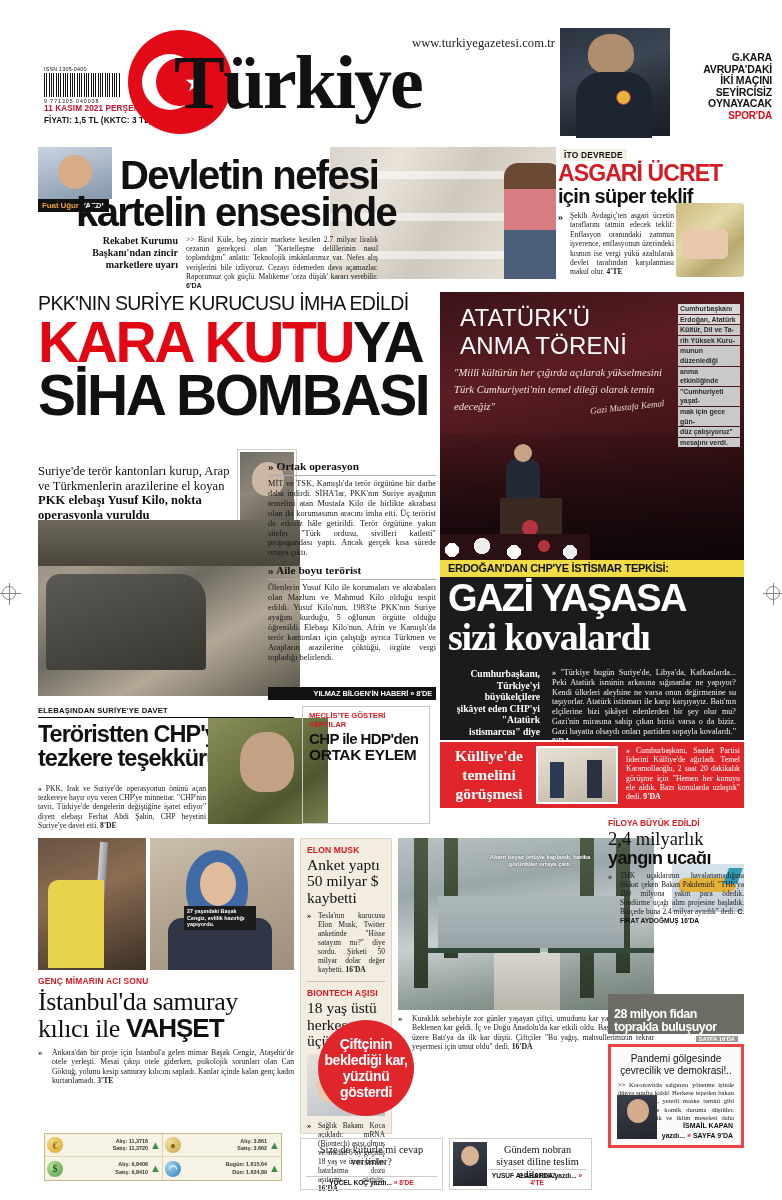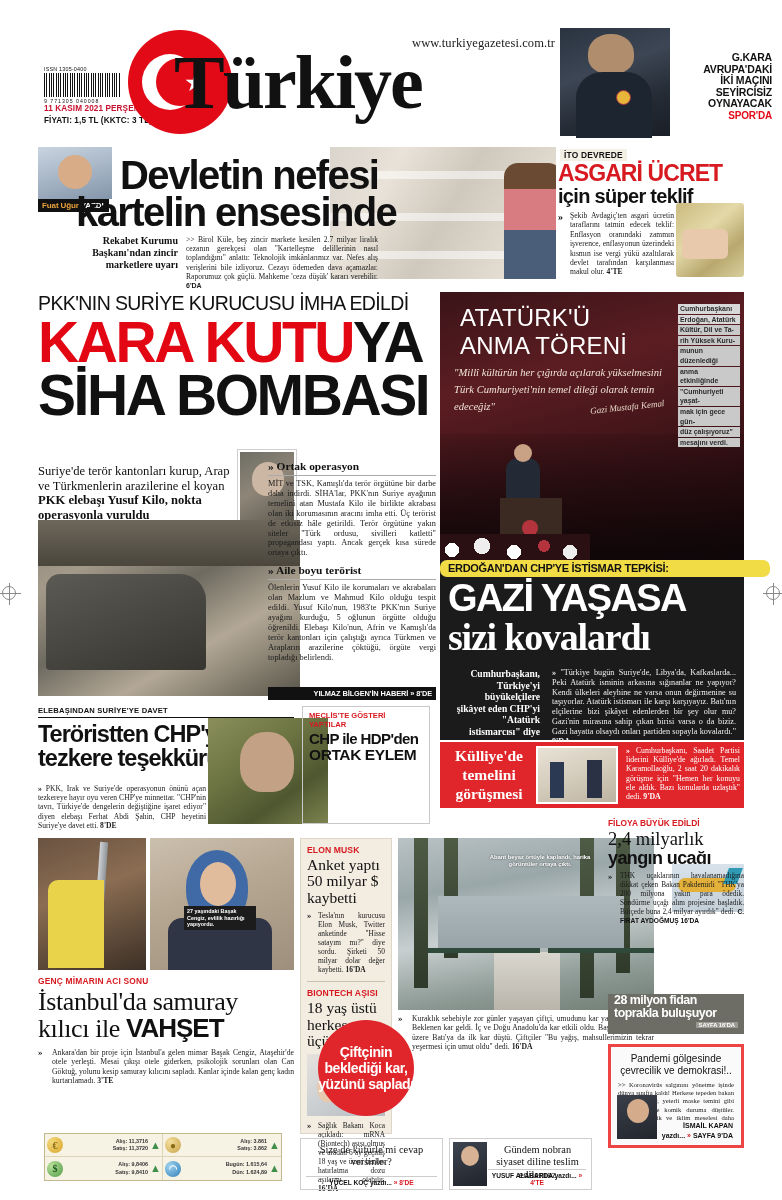--- a/index.html
+++ b/index.html
@@ -157,23 +157,23 @@
   .mr-speaker::after{content:"";position:absolute;left:8px;top:-14px;width:18px;height:18px;border-radius:50%;background:#c9a184;}
   .mr-flowers{position:absolute;left:0;bottom:0;width:150px;height:30px;
      background:radial-gradient(circle at 12px 16px,#fff 0 7px,transparent 7px),
                 radial-gradient(circle at 42px 12px,#eee 0 8px,transparent 8px),
                 radial-gradient(circle at 74px 18px,#fff 0 7px,transparent 7px),
                 radial-gradient(circle at 104px 12px,#b3343c 0 6px,transparent 6px),
                 radial-gradient(circle at 130px 18px,#eee 0 7px,transparent 7px),#2a1012;}
 
   
   .gazi { position:absolute; left:440px; top:560px; width:304px; height:180px; background:#1b1b1b; }
-  .gazi-kicker { position:absolute; left:0; top:0; width:330px; height:17px; background:#f2dc46;
+  .gazi-kicker { position:absolute; left:0; top:0; width:304px; height:17px; background:#f2dc46;
      font-family:"Liberation Sans",sans-serif; font-weight:bold; font-size:11px; color:#111;
-     padding:2px 0 0 8px; letter-spacing:-.3px;border-radius:7px; }
+     padding:2px 0 0 8px; letter-spacing:-.3px; }
   .gazi-h1 { position:absolute; left:8px; top:18px; font-family:"Liberation Sans",sans-serif;
      font-weight:bold; font-size:38px; line-height:40px; color:#fff; letter-spacing:-1.6px;}
   .gazi-h2 { position:absolute; left:8px; top:56px; font-family:"Liberation Serif",serif;
      font-weight:bold; font-size:38px; line-height:42px; color:#fff; letter-spacing:-1.2px;}
   .gazi-deck { position:absolute; left:14px; top:108px; width:86px; text-align:right;
      font-family:"Liberation Serif",serif; font-weight:bold; font-size:9.6px; line-height:11.6px; color:#fff;}
   .gazi-body { position:absolute; left:112px; top:108px; width:184px;
      font-family:"Liberation Serif",serif; font-size:8.2px; line-height:9.8px; color:#f0f0f0; text-align:justify;}
   .gazi-body .q { font-weight:bold; }
 
@@ -291,21 +291,21 @@
   .fl-b { font-family:"Liberation Serif",serif; font-size:7.3px; line-height:8.9px;
      color:#1a1a1a; text-align:justify; margin-top:4px; position:relative; padding-left:12px;}
   .fl-b .chev{position:absolute;left:0;top:0;font-weight:bold;font-size:8.6px;}
   .fl-photo { position:absolute; right:0; top:46px; width:72px; height:48px;
      background:linear-gradient(180deg,#d8e2ea,#c3ced7); overflow:hidden;}
   .fl-photo .plane{position:absolute;left:6px;top:14px;width:58px;height:14px;background:#e3b03a;border-radius:7px;}
   .fl-photo .tail{position:absolute;right:4px;top:4px;width:14px;height:16px;background:#2f9bb5;transform:skewX(-20deg);}
   .fl-byline { font-family:"Liberation Sans",sans-serif; font-weight:bold; font-size:6.6px; color:#111; }
 
   .fidan { position:absolute; left:608px; top:994px; width:136px; height:40px;
-     background:#6d6d66; color:#fff; padding:0 6px; }
+     background:#6d6d66; color:#fff; padding:14px 6px; }
   .fidan-t { font-family:"Liberation Sans",sans-serif; font-weight:bold; font-size:12.4px;
      line-height:13.4px; letter-spacing:-.5px;}
   .fidan-p { text-align:right; font-family:"Liberation Sans",sans-serif; font-weight:bold;
      font-size:5.8px; background:#9a9a92; display:inline-block; padding:0 3px; float:right; margin-top:1px;}
 
   .pandemi { position:absolute; left:608px; top:1044px; width:136px; height:104px;
      border:3px solid #ef4444; background:#fafafa; padding:6px 7px; }
   .pd-h { font-family:"Liberation Sans",sans-serif; font-size:10px; line-height:12px; color:#111; text-align:center;}
   .pd-b { font-family:"Liberation Serif",serif; font-size:6.6px; line-height:8.2px; color:#222;
      text-align:justify; margin-top:4px;}
@@ -603,21 +603,21 @@
     <div class="tree" style="left:16px;top:0;height:150px;"></div>
     <div class="tree" style="left:46px;top:0;height:120px;"></div>
     <div class="tree" style="left:182px;top:0;height:160px;"></div>
     <div class="tree" style="left:218px;top:0;height:135px;"></div>
     <div class="lake"></div>
     <div class="cap">Abant beyaz örtüyle kaplandı, harika görüntüler ortaya çıktı.</div>
     <div class="stairs"></div>
     <div class="rail" style="left:30px;"></div>
     <div class="rail" style="left:150px;"></div>
   </div>
-  <div class="ciftci">Çiftçinin beklediği kar, yüzünü sapladı</div>
+  <div class="ciftci">Çiftçinin beklediği kar, yüzünü gösterdi</div>
   <div class="kurak">
     <span class="chev">»</span>
     <span>Kuraklık sebebiyle zor günler yaşayan çiftçi, umudunu kar yağışına bağladı. Beklenen kar geldi. İç ve Doğu Anadolu'da kar etkili oldu. Başta Bolu olmak üzere Batı'ya da ilk kar düştü. Çiftçiler "Bu yağış, mahsullerimizin tekrar yeşermesi için umut oldu" dedi.</span>
     <b>16'DA</b>
   </div>
 
   <div class="filoya">
     <div class="fl-k">FİLOYA BÜYÜK EDİLDİ</div>
     <div class="fl-h1">2,4 milyarlık</div>
     <div class="fl-h2">yangın uçağı</div>

